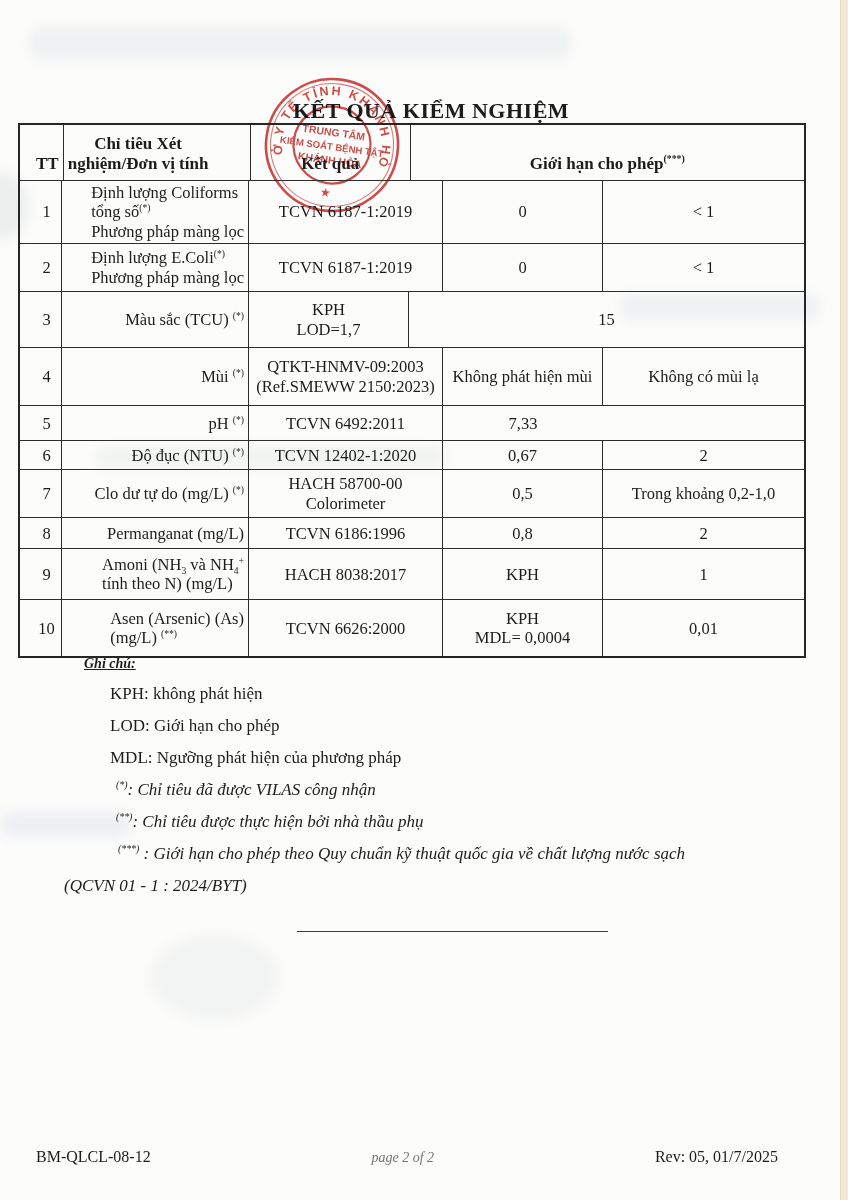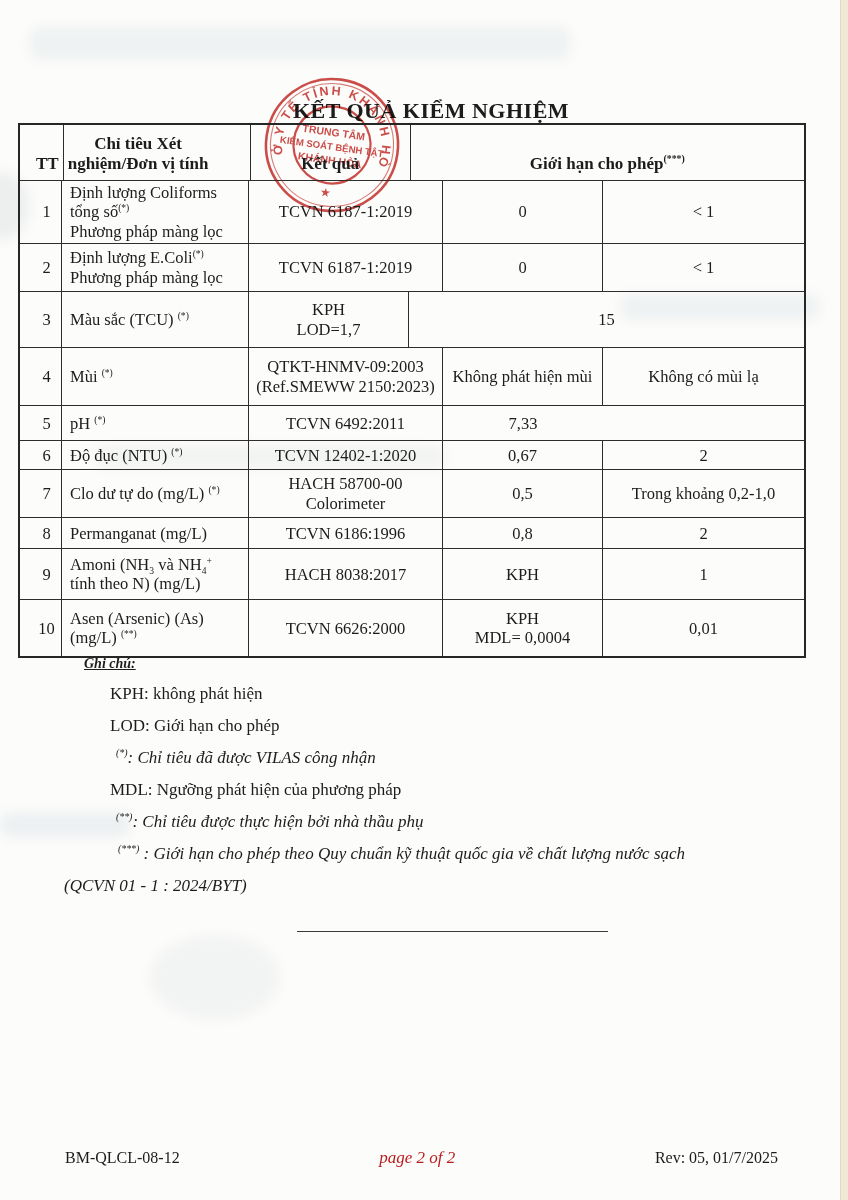--- a/index.html
+++ b/index.html
@@ -36,21 +36,21 @@
   .table{position:absolute;left:18px;top:123px;width:788px;
     border:2px solid #262626;box-sizing:border-box;background:transparent;
     font-size:16.5px;line-height:1.18;}
   .tr{display:flex;border-bottom:1.6px solid #2d2d2d;}
   .tr:last-child{border-bottom:none;}
   .td{border-right:1.6px solid #2d2d2d;box-sizing:border-box;
     display:flex;flex-direction:column;justify-content:center;align-items:center;
     text-align:center;padding:2px 4px;}
   .td:last-child{border-right:none;}
   .c-tt{flex:0 0 42px;padding-left:16px;}
-  .c-name{flex:0 0 187px;align-items:flex-start;text-align:left;padding-left:8px;}
+  .c-name{flex:0 0 187px;align-items:flex-end;text-align:left;padding-left:8px;}
   .c-method{flex:0 0 194px;}
   .c-result{flex:0 0 160px;}
   .c-limit{flex:1 1 auto;}
   .thead{font-weight:bold;font-size:17px;}
   .thead .td{justify-content:flex-end;padding-bottom:6px;}
   .thead .c-name{align-items:flex-start;text-align:center;padding-left:4px;}
   sup{font-size:.58em;vertical-align:super;line-height:0;}
   sub{font-size:.58em;vertical-align:sub;line-height:0;}
 
   
@@ -60,23 +60,23 @@
   .note{line-height:32px;}
   .note.normal{margin-left:46px;}
   .note.italic{margin-left:52px;font-style:italic;}
   .note.hang{margin-left:0;text-indent:54px;font-style:italic;}
   .note.hang br + *, .note.hang{}
 
   .sep-line{position:absolute;left:297px;top:931px;width:311px;border-top:1.9px solid #3a3a3a;}
 
   
   .footer{position:absolute;left:0;top:1148px;width:848px;box-sizing:border-box;
-    padding:0 70px 0 65px;display:flex;justify-content:space-between;align-items:baseline;
+    padding:0 70px 0 36px;display:flex;justify-content:space-between;align-items:baseline;
     font-size:16px;}
-  .footer .center{font-style:italic;font-size:17px;color:#b91c1c;}
+  .footer .center{font-style:italic;font-size:14px;color:#737373;}
 </style>
 </head>
 <body>
 
 <div class="page">
 
   <div class="scan-edge"></div>
   <div class="ghost g1"></div>
   <div class="ghost g2"></div>
   <div class="ghost g3"></div>
@@ -285,25 +285,25 @@
   </div>
 
   <div class="notes">
     <div class="notes-heading">Ghi chú:</div>
     <div class="note normal">
         <div><span>KPH: không phát hiện</span></div>
       </div>
     <div class="note normal">
         <div><span>LOD: Giới hạn cho phép</span></div>
       </div>
+    <div class="note normal">
+        <div><span>MDL: Ngưỡng phát hiện của phương pháp</span></div>
+      </div>
     <div class="note italic">
         <div><sup>(*)</sup><span>:  Chỉ tiêu đã được VILAS công nhận</span></div>
-      </div>
-    <div class="note normal">
-        <div><span>MDL: Ngưỡng phát hiện của phương pháp</span></div>
       </div>
     <div class="note italic">
         <div><sup>(**)</sup><span>: Chỉ tiêu được thực hiện bởi nhà thầu phụ</span></div>
       </div>
     <div class="note hang">
         <div><sup>(***)</sup><span> : Giới hạn cho phép theo Quy chuẩn kỹ thuật quốc gia về chất lượng nước sạch</span><br><span>(QCVN 01 - 1 : 2024/BYT)</span></div>
       </div>
   </div>
 
   <div class="sep-line"></div>

